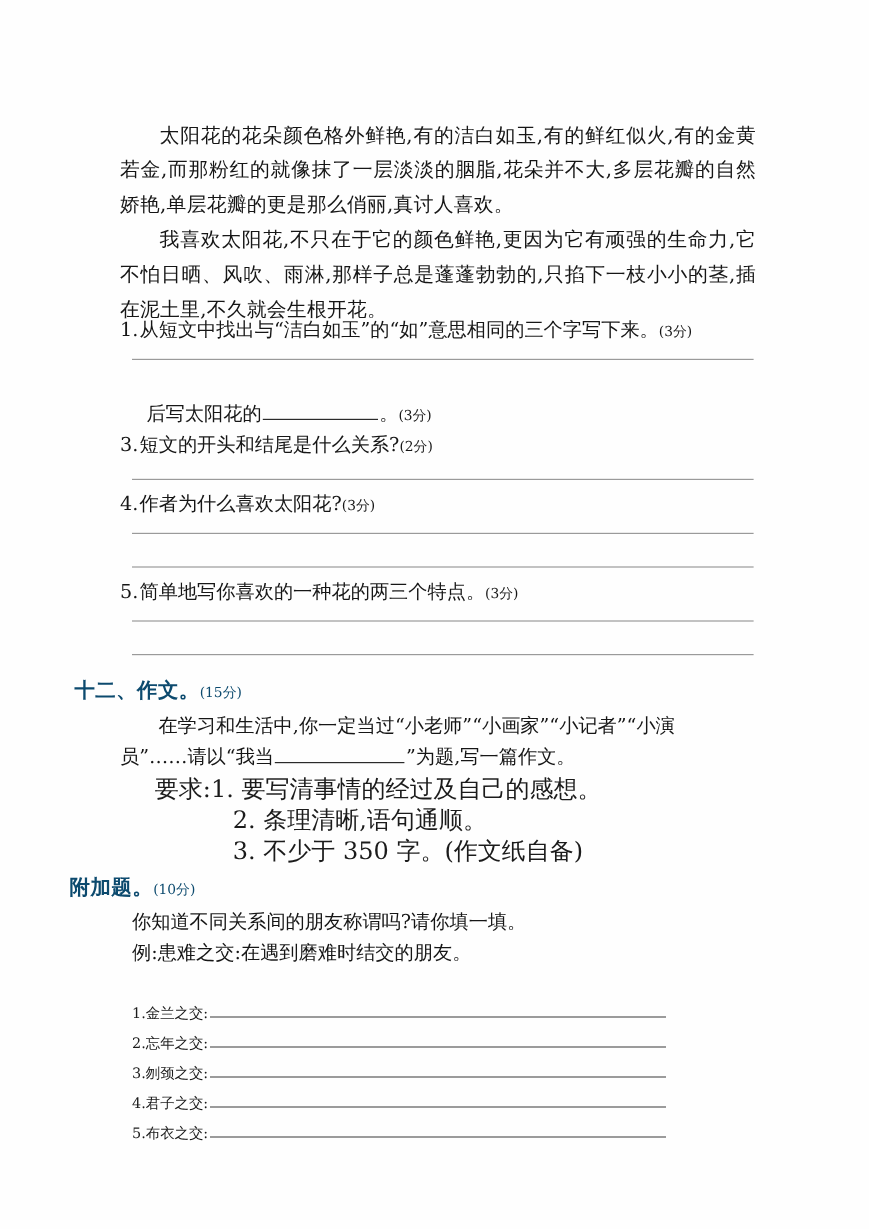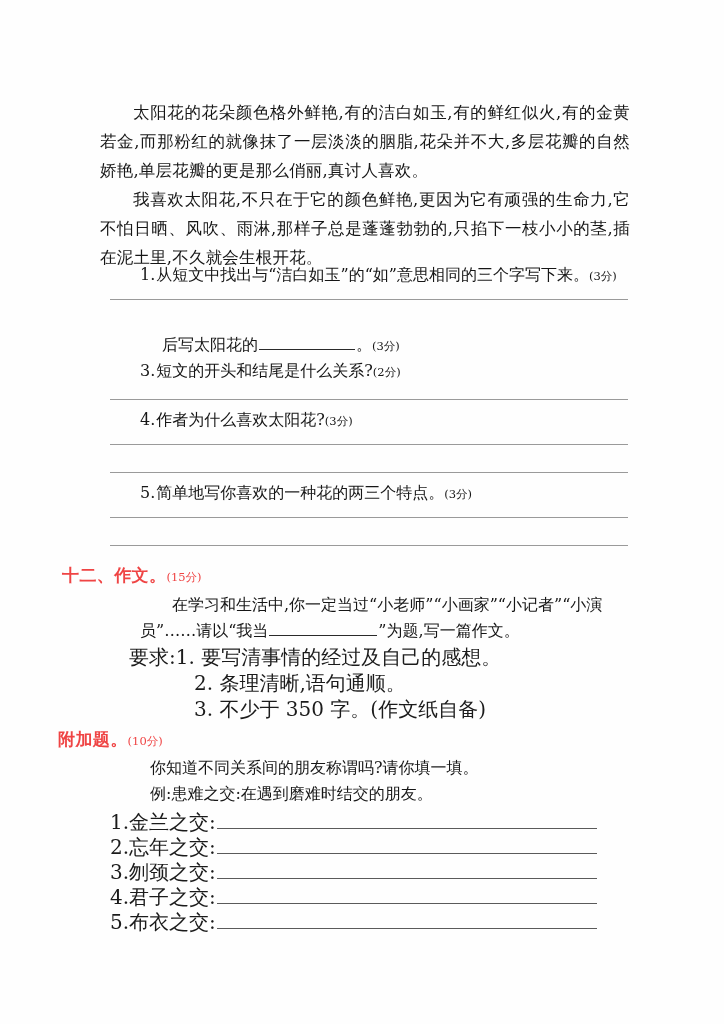--- a/index.html
+++ b/index.html
@@ -37,21 +37,20 @@
   }
   .indent2 { text-indent: 2em; }
 
   .q-line {
     position: absolute;
     left: 100px;
     width: 530px;
     font-size: 16px;
     line-height: 26px;
     color: #161616;
-    margin-left: 40px;
   }
   .q-num { margin-right: 1px; }
 
   .pts {
     font-size: 11.5px;
     font-family: "DejaVu Serif", "Liberation Serif", serif;
     letter-spacing: 0;
   }
 
   
@@ -72,21 +71,21 @@
     margin: 0 1px;
   }
   .blank-w1 { width: 108px; }
   .blank-w2 { width: 96px; }
 
   
   .section-head {
     position: absolute;
     font-weight: bold;
     font-size: 17px;
-    color: #ef4444;
+    color: #0c4a6e;
     letter-spacing: 0.4px;
     white-space: nowrap;
   }
   .section-head .pts {
     font-weight: normal;
     font-size: 11.5px;
     letter-spacing: 0;
   }
 
   
@@ -99,23 +98,24 @@
     margin-left: 29px;
   }
   .req-row { white-space: nowrap; }
   .req-hang { padding-left: 3.25em; }
 
   
   .bonus-item {
     position: absolute;
     left: 110px;
     width: 520px;
-    font-size: 20px;
+    font-size: 12px;
     line-height: 22px;
     white-space: nowrap;
+    margin-top: 25px;
   }
   .bonus-label { display: inline-block; }
   .bonus-rule {
     display: inline-block;
     border-bottom: 1px solid #5a5a5a;
     height: 1em;
     vertical-align: baseline;
     width: 380px;
     margin-left: 1px;
   }

